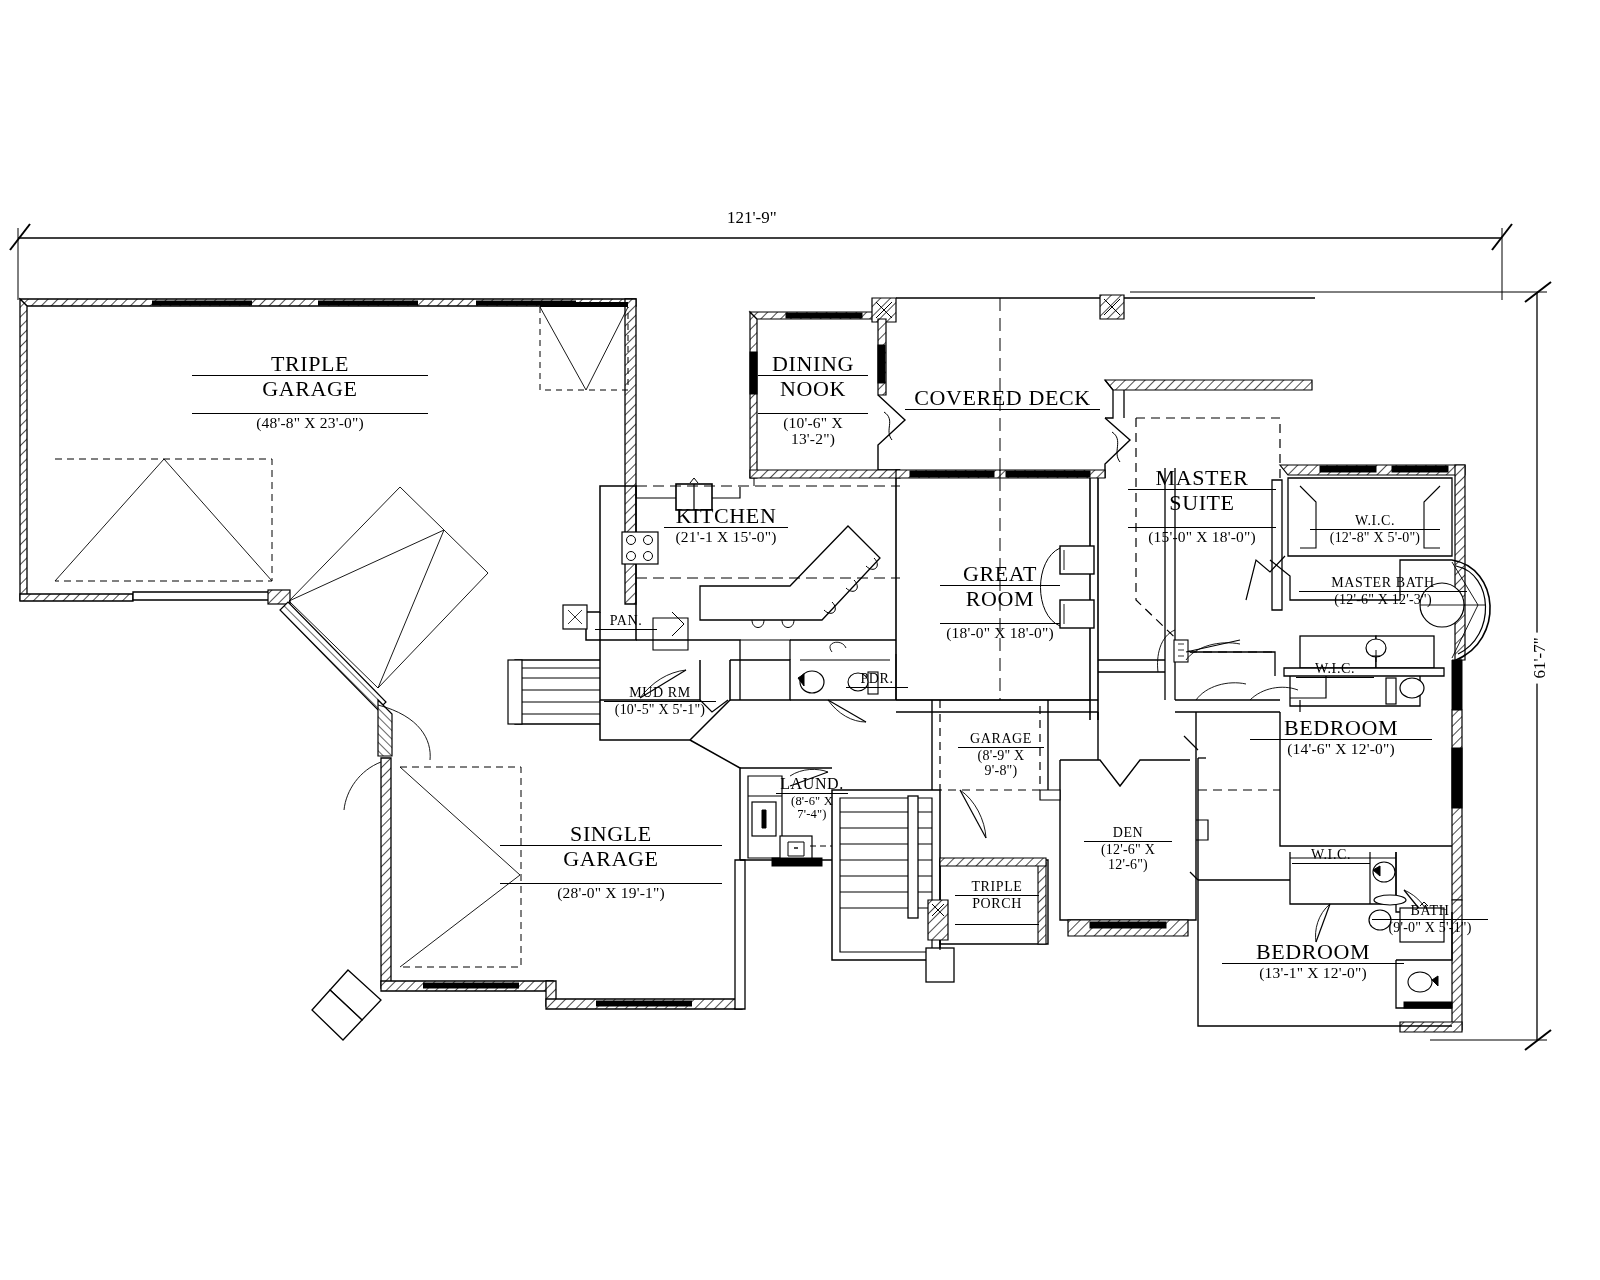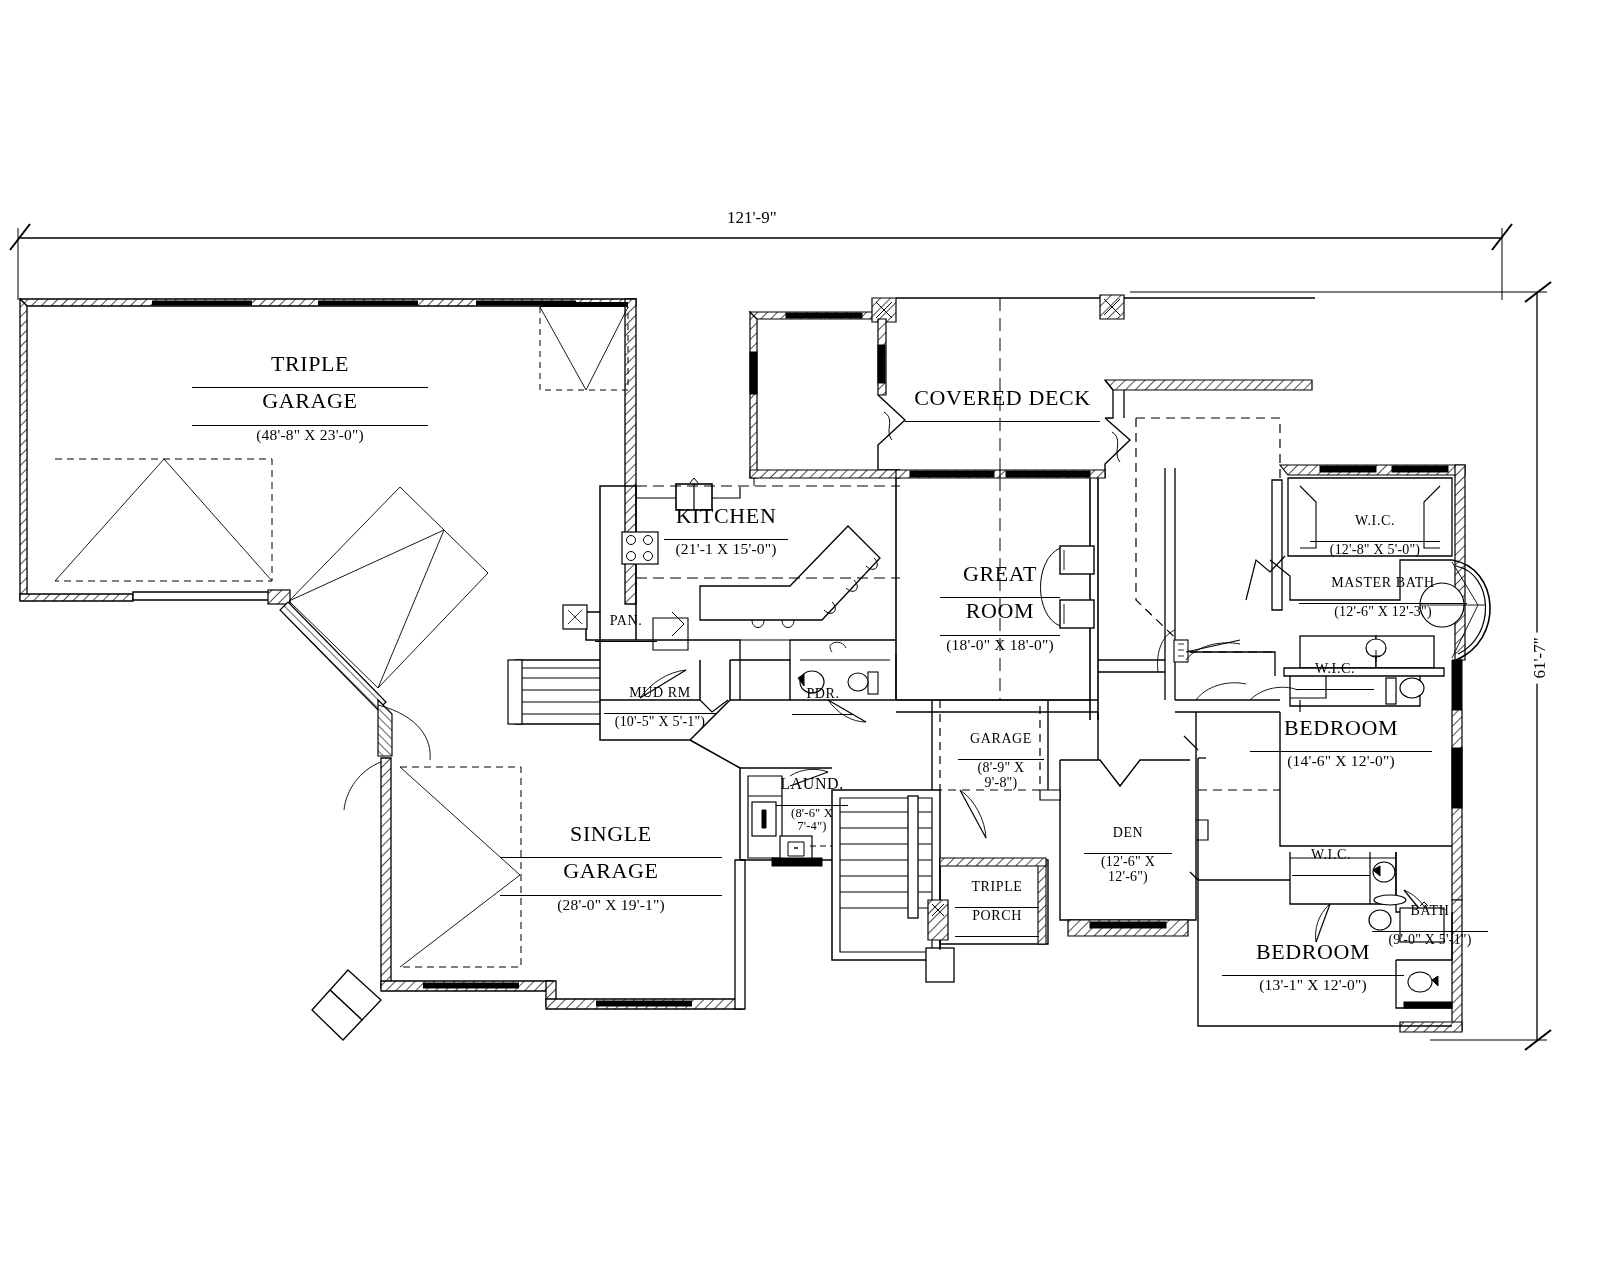--- a/index.html
+++ b/index.html
@@ -36,21 +36,21 @@
     text-align: center;
     line-height: 1.06;
     white-space: nowrap;
     user-select: none;
   }
   .lbl .rm {
     display: block;
     font-size: 22px;
     letter-spacing: 0.6px;
     border-bottom: 1.6px solid #000;
-    padding-bottom: 12px;
+    padding-bottom: 0px;
     margin-bottom: 1px;
   }
   .lbl .rm2 {
     display: block;
     font-size: 22px;
     letter-spacing: 0.6px;
     border-bottom: 1.6px solid #000;
     padding-bottom: 12px;
     margin-bottom: 1px;
   }
@@ -398,25 +398,36 @@
       <path d="M1040,790 L1060,790 L1060,800 L1040,800 Z" fill="#fff" stroke="#000" stroke-width="1.2"></path>
     </g>
   </svg>
 
   <div class="lbl" style="left:192px; top:352px; width:236px;">
     <span class="rm">TRIPLE</span>
     <span class="rm2">GARAGE</span>
     <span class="dim">(48'-8" X 23'-0")</span>
   </div>
 
+  <div class="lbl" style="left:758px; top:352px; width:110px;">
+    <span class="rm">DINING</span>
+    <span class="rm2">NOOK</span>
+    <span class="dim">(10'-6" X</span>
+    <span class="dim">13'-2")</span>
+  </div>
 
   <div class="lbl" style="left:905px; top:386px; width:195px;">
     <span class="rm">COVERED DECK</span>
   </div>
 
+  <div class="lbl" style="left:1128px; top:466px; width:148px;">
+    <span class="rm">MASTER</span>
+    <span class="rm2">SUITE</span>
+    <span class="dim">(15'-0" X 18'-0")</span>
+  </div>
 
   <div class="lbl small" style="left:1310px; top:514px; width:130px;">
     <span class="rm">W.I.C.</span>
     <span class="dim">(12'-8" X 5'-0")</span>
   </div>
 
   <div class="lbl small" style="left:1299px; top:576px; width:168px;">
     <span class="rm">MASTER BATH</span>
     <span class="dim">(12'-6" X 12'-3")</span>
   </div>
@@ -438,21 +449,21 @@
 
   <div class="lbl small" style="left:595px; top:614px; width:62px;">
     <span class="rm">PAN.</span>
   </div>
 
   <div class="lbl small" style="left:604px; top:686px; width:112px;text-align:center;">
     <span class="rm">MUD RM</span>
     <span class="dim">(10'-5" X 5'-1")</span>
   </div>
 
-  <div class="lbl small" style="left:792px; top:672px; width:62px;margin-top:15px;">
+  <div class="lbl small" style="left:846px; top:672px; width:62px;">
     <span class="rm">PDR.</span>
   </div>
 
   <div class="lbl tiny" style="left:776px; top:776px; width:72px;">
     <span class="rm">LAUND.</span>
     <span class="dim">(8'-6" X</span>
     <span class="dim">7'-4")</span>
   </div>
 
   <div class="lbl small" style="left:958px; top:732px; width:86px;">

